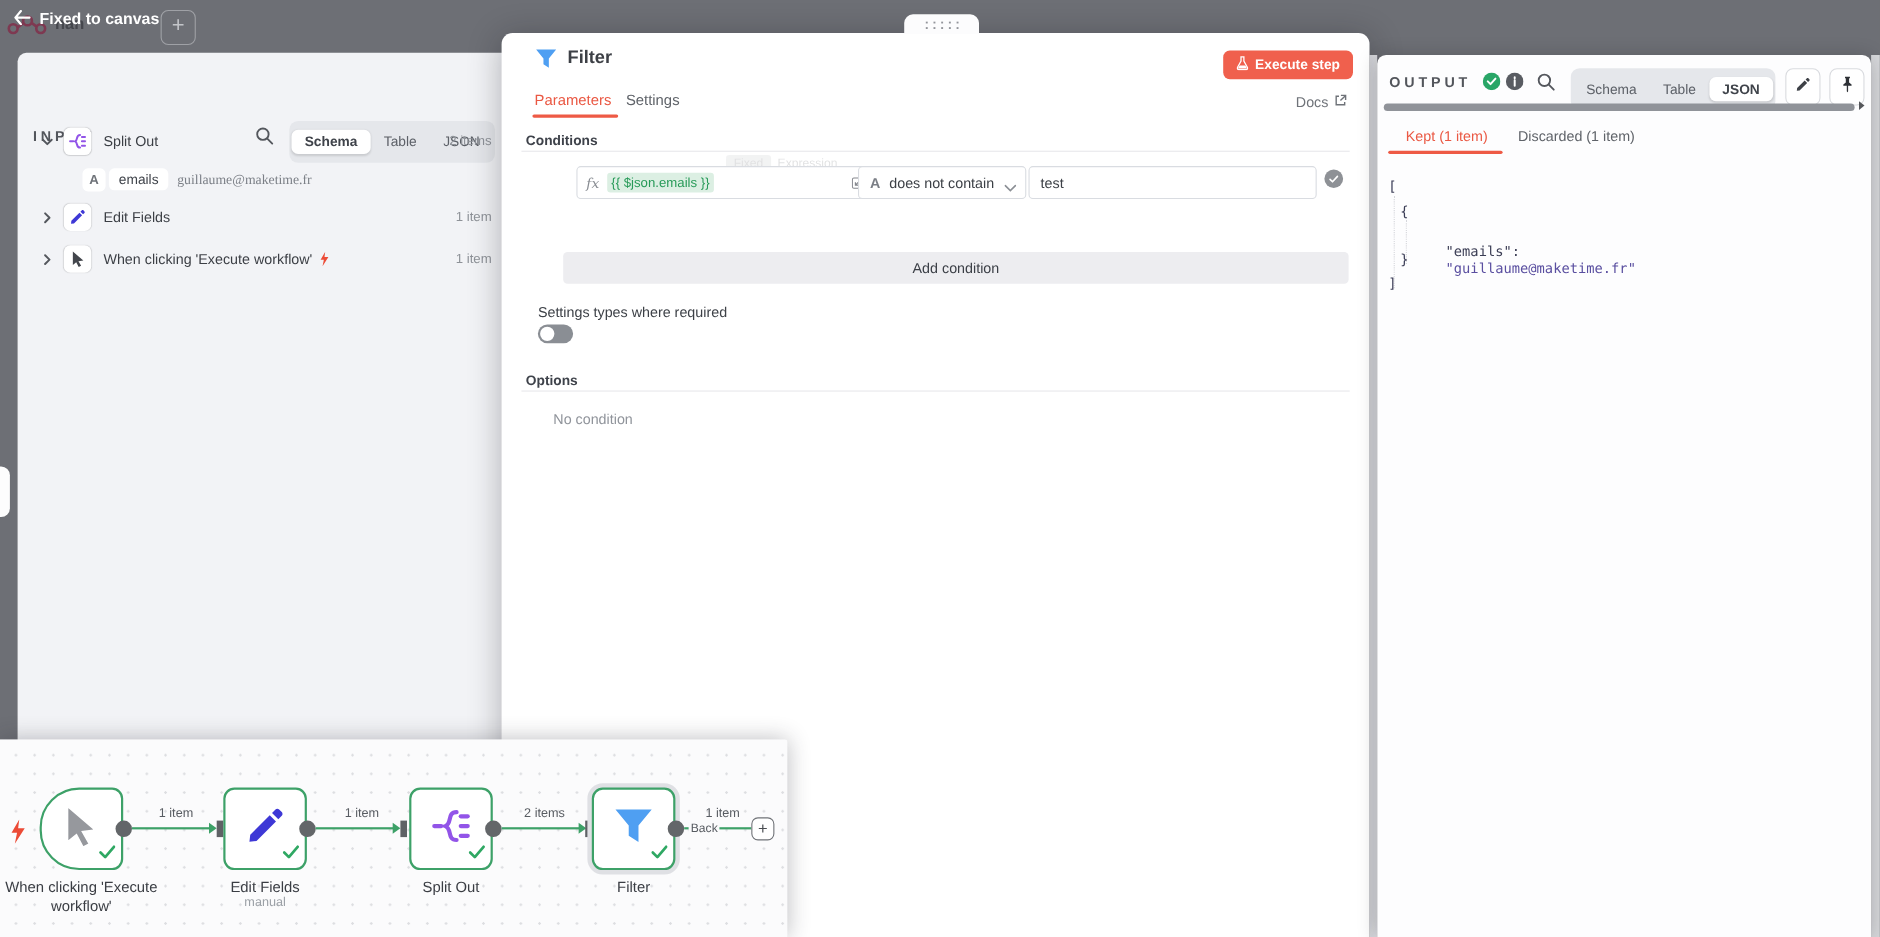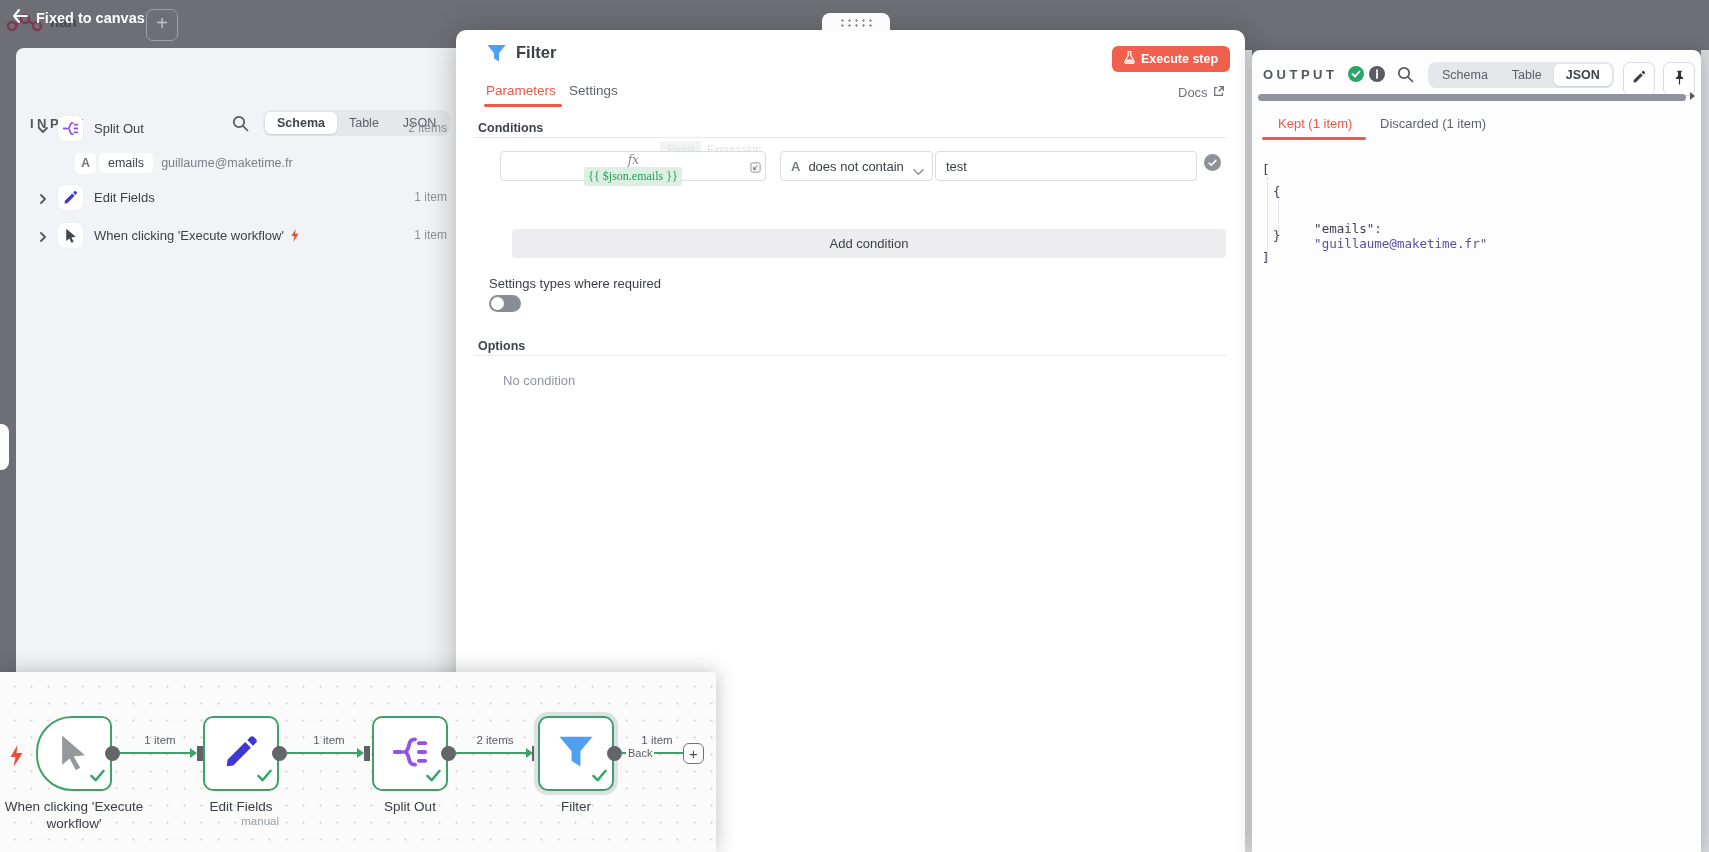--- a/index.html
+++ b/index.html
@@ -12,46 +12,46 @@
   .back-btn{display:flex;align-items:center;gap:8px;color:#ffffff;font-size:14.5px;font-weight:700;z-index:2;cursor:pointer;}
   .add-sticky{width:30px;height:30px;border:1.5px solid #9fa1a6;border-radius:7px;color:#c3c5c9;
       font-size:20px;line-height:27px;text-align:center;z-index:2;}
   
   .drag-tab{left:822px;top:13px;width:68px;height:18px;background:#fcfcfd;border-radius:8px 8px 0 0;z-index:21;}
   .drag-dots{position:absolute;left:17px;top:5px;width:34px;height:9px;
       background-image:radial-gradient(circle,#93959b 1.1px,transparent 1.3px);background-size:7px 5px;}
   
   .input-panel{left:16px;top:48px;width:449px;height:804px;background:#f2f3f6;border-radius:8px 0 0 0;z-index:10;}
   .panel-title{font-size:13px;font-weight:700;letter-spacing:3.5px;color:#53565c;}
-  .pill-tabs{position:absolute;display:flex;align-items:center;background:#e5e7eb;border-radius:8px;padding:2px;height:26px;box-sizing:border-box;}
+  .pill-tabs{position:absolute;display:flex;align-items:center;background:#e5e7eb;border-radius:8px;padding:2px;height:38px;box-sizing:border-box;}
   .pill-tab{font-size:12.5px;color:#5c6067;padding:4px 12px;border-radius:6px;line-height:14px;cursor:pointer;}
   .pill-tab.sel{background:#ffffff;color:#3f434a;font-weight:700;box-shadow:0 1px 2px rgba(0,0,0,.12);}
   .tree-row{position:absolute;left:0;width:449px;height:30px;display:flex;align-items:center;}
   .chev{width:12px;height:12px;flex:none;}
   .icon-box{width:25px;height:25px;background:#ffffff;border-radius:6px;display:flex;align-items:center;justify-content:center;flex:none;box-shadow:0 0 1px rgba(0,0,0,.15);}
   .tree-label{font-size:13px;color:#3c3f45;margin-left:11px;}
   .tree-count{position:absolute;right:18px;font-size:12px;color:#8e9298;}
   .badge-a{width:21px;height:21px;background:#ffffff;border-radius:5px;color:#6f7379;font-size:12px;font-weight:700;
       display:flex;align-items:center;justify-content:center;flex:none;}
   .badge-field{background:#ffffff;border-radius:5px;padding:3px 9px;font-size:12.5px;color:#3f434a;margin-left:3px;}
-  .field-value{font-size:12.5px;color:#7b7f86;margin-left:8px;}
+  .field-value{font-size:12.5px;color:#7b7f86;margin-left:8px;font-family:Liberation Serif, serif;}
   
   .ndv{left:456px;top:30px;width:789px;height:822px;background:#ffffff;border-radius:10px 10px 0 0;z-index:20;
       box-shadow:0 4px 30px rgba(20,20,25,.30);}
   .ndv-title{font-size:16.5px;font-weight:700;color:#3d4046;}
   .exec-btn{position:absolute;display:flex;align-items:center;gap:6px;background:#f0604d;color:#ffffff;
       font-size:12.5px;font-weight:700;border-radius:6px;padding:5px 12px;cursor:pointer;}
   .ndv-tab{position:absolute;font-size:13.5px;cursor:pointer;}
   .docs{position:absolute;display:flex;align-items:center;gap:5px;color:#6f7379;font-size:13px;cursor:pointer;}
   .sec-label{position:absolute;font-size:12.5px;font-weight:700;color:#3e424a;}
   .hairline{position:absolute;height:1px;background:#e8e8ec;}
   .cond-field{position:absolute;top:121px;height:30px;border:1px solid #d9dce1;border-radius:4px;background:#fff;
       box-sizing:border-box;display:flex;align-items:center;}
   .fx{font-family:"DejaVu Serif",serif;font-style:italic;font-size:12.5px;color:#878b91;margin:0 7px 0 8px;}
-  .expr{font-family:Liberation Serif, serif;font-size:12px;color:#279a58;background:#dcefe3;
+  .expr{font-family:Liberation Sans, sans-serif;font-size:12px;color:#279a58;background:#dcefe3;
       padding:2px 4px;border-radius:3px;white-space:pre;}
   .type-letter{font-size:13px;color:#7b7f86;margin:0 8px 0 10px;font-weight:700;}
   .op-text{font-size:13px;color:#3c4046;}
   .val-text{font-size:13px;color:#3c4046;margin-left:10px;}
   .big-btn{position:absolute;background:#ededf0;border-radius:4px;height:29px;display:flex;align-items:center;
       justify-content:center;font-size:13px;color:#3b3f46;cursor:pointer;}
   .toggle{position:absolute;width:32px;height:17px;background:#8a8e94;border-radius:9px;cursor:pointer;}
   .toggle .knob{position:absolute;left:2px;top:2px;width:13px;height:13px;background:#ffffff;border-radius:50%;}
   .ghost-toggle{position:absolute;left:204px;top:111px;display:flex;align-items:center;gap:6px;opacity:.15;}
   .ghost-pill{background:#aeb1b6;border-radius:3px;padding:2px 7px;font-size:11px;color:#3c3f45;}
@@ -229,21 +229,21 @@
   </div>
 
   <div class="sec-label" style="left:22px;top:91px;">Conditions</div>
   <div class="hairline" style="left:18px;right:18px;top:107px;"></div>
 
   <div class="ghost-toggle">
     <span class="ghost-pill">Fixed</span>
     <span class="ghost-txt">Expression</span>
   </div>
 
-  <div class="cond-field" style="left:44px;width:266px;flex-direction:column;">
+  <div class="cond-field" style="left:68px;width:266px;">
     <span class="fx">fx</span>
     <span class="expr">{{ $json.emails }}</span>
     <span class="abs" style="right:4px;bottom:3px;">
       <svg width="11" height="11" viewBox="0 0 12 12">
           <rect x="1" y="1" width="10" height="10" rx="1.5" stroke="#85888e" fill="#ffffff"></rect>
           <path d="M8 4 L4 8 M4 5 V8 H7" stroke="#85888e" stroke-width="1.2" fill="none"></path>
         </svg>
     </span>
   </div>
   <div class="cond-field" style="left:324px;width:153px;cursor:pointer;">
@@ -372,21 +372,21 @@
           <path d="M3 17.2 L14.8 5.4 L18.6 9.2 L6.8 21 L2.5 21.5 Z M16.2 4 L18.3 1.9 C18.9 1.3 19.9 1.3 20.5 1.9 L22.1 3.5 C22.7 4.1 22.7 5.1 22.1 5.7 L20 7.8 Z" fill="#3e38d6"></path>
         </svg>
     </span>
     <span class="node-check">
       <svg width="15" height="13" viewBox="0 0 16 13">
           <path d="M1.5 7 L6 11.5 L14.5 1.5" stroke="#2fa863" stroke-width="2.6" fill="none" stroke-linecap="round" stroke-linejoin="round"></path>
         </svg>
     </span>
   </div>
   <div class="node-label" style="left:203px;width:76px;">Edit Fields</div>
-  <div class="node-sub" style="left:203px;width:76px;text-align:right;">manual</div>
+  <div class="node-sub" style="left:203px;width:76px;">manual</div>
 
   <div class="edge-dot" style="left:272px;"></div>
   <div class="edge-line" style="left:287px;width:71px;"></div>
   <div class="edge-label" style="left:299px;width:60px;">1 item</div>
   <div class="edge-arrow" style="left:357px;"></div>
   <div class="edge-rect" style="left:364px;"></div>
 
   <div class="node" style="left:372px;">
     <span>
       <svg width="38" height="38" viewBox="0 0 30 30">

